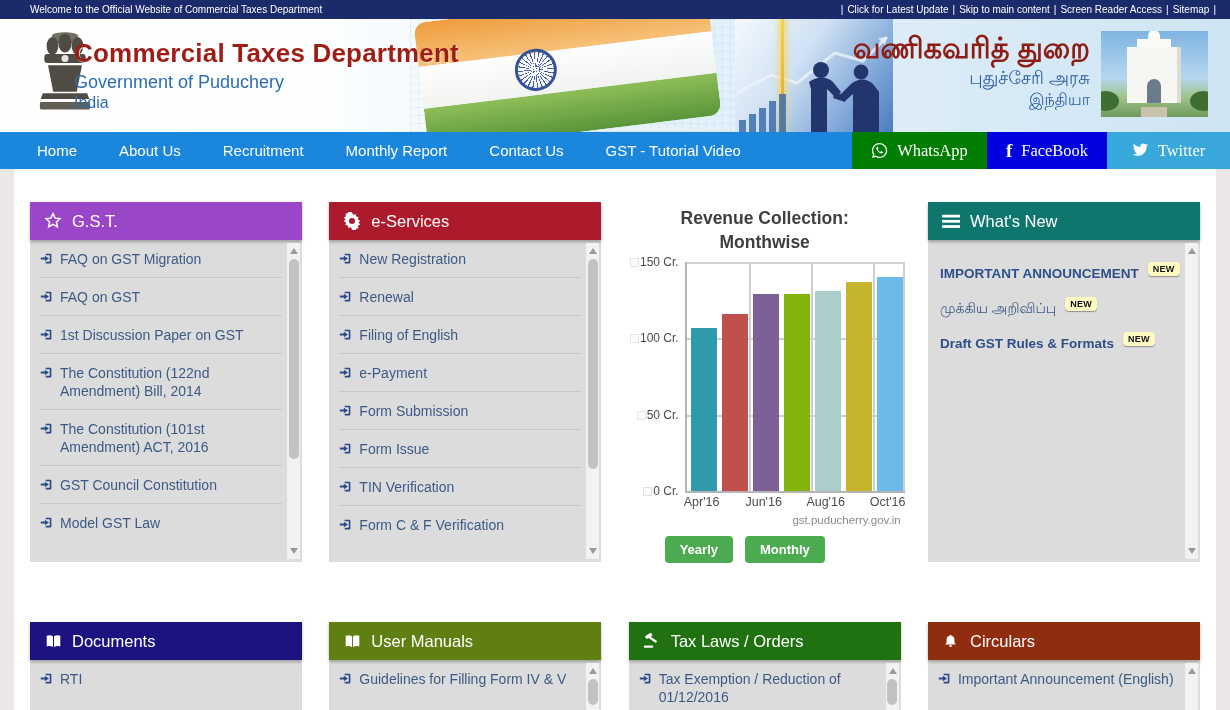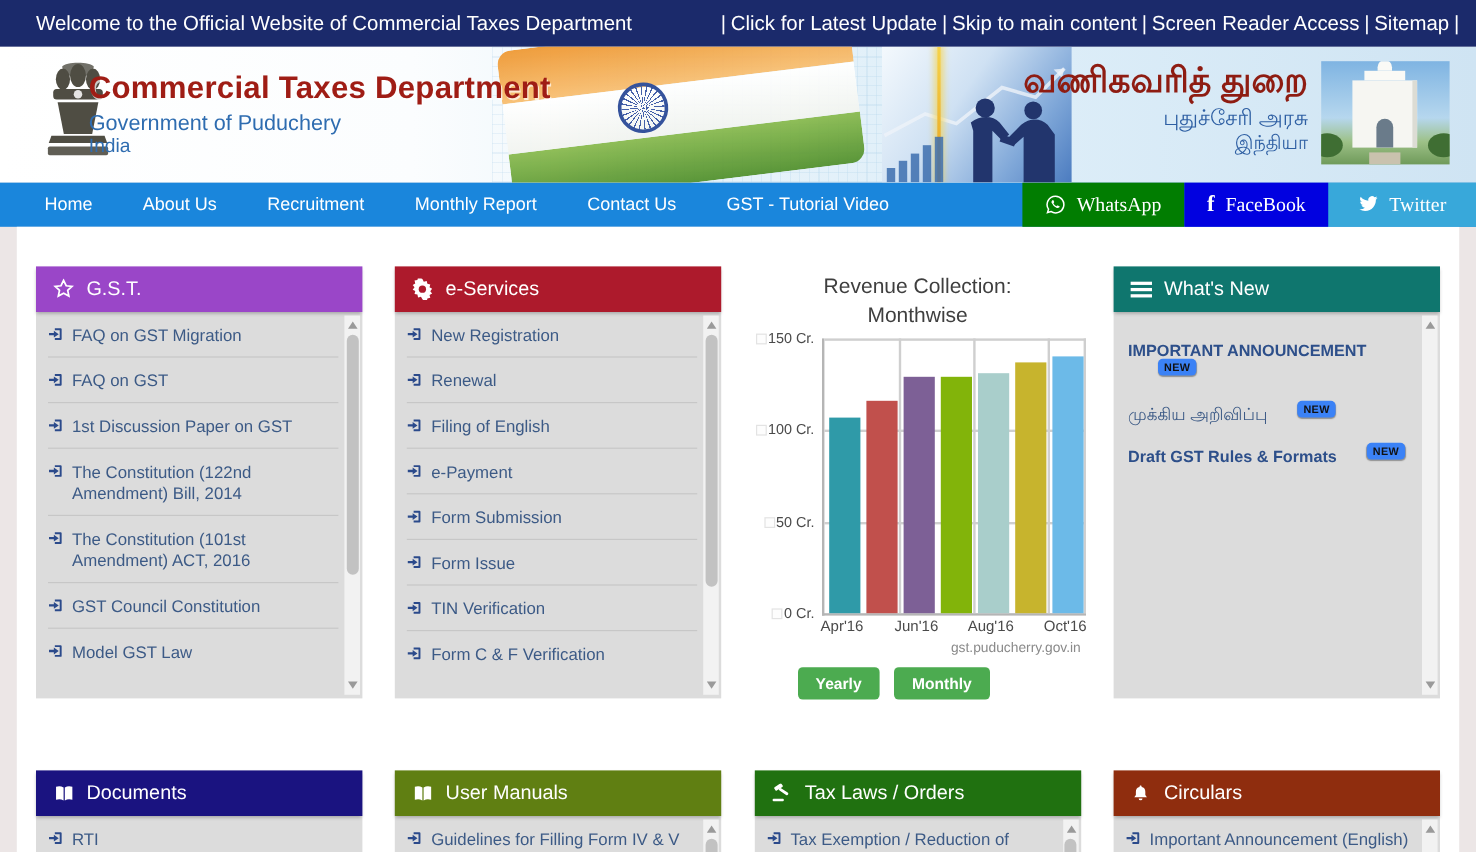--- a/index.html
+++ b/index.html
@@ -2,22 +2,22 @@
 <html><head>
 <meta charset="utf-8">
 <style>
   html,body{margin:0;padding:0;}
   body{
     width:1230px;height:710px;overflow:hidden;background:#ece6e6;
     font-family:"Liberation Sans","DejaVu Sans",sans-serif;
     -webkit-font-smoothing:antialiased;
   }
   
-  .topbar{height:39px;background:#1b2a6b;color:#fff;display:flex;align-items:center;
-    justify-content:space-between;font-size:17px;padding:0 10px 0 30px;box-sizing:border-box;}
+  .topbar{height:19px;background:#1b2a6b;color:#fff;display:flex;align-items:center;
+    justify-content:space-between;font-size:10px;padding:0 10px 0 30px;box-sizing:border-box;}
   .topbar-links{display:flex;align-items:center;}
   .topbar-links .sep{margin:0 4px;}
   .topbar-links a{color:#fff;text-decoration:none;cursor:pointer;}
   
   .header{position:relative;height:113px;overflow:hidden;
     background:linear-gradient(to right,#ffffff 0%,#fbfdfe 28%,#e7f3fa 48%,#dcedf8 72%,#cfe4f3 100%);}
   .grid-overlay{position:absolute;left:410px;top:0;width:330px;height:113px;opacity:.55;
     background-image:
       repeating-linear-gradient(to right,rgba(130,185,225,.25) 0 1px,transparent 1px 8px),
       repeating-linear-gradient(to bottom,rgba(130,185,225,.25) 0 1px,transparent 1px 8px);}
@@ -80,33 +80,33 @@
   .list-item{display:flex;align-items:flex-start;margin:0 20px 0 10px;padding:10px 0 9px;
     border-bottom:1px solid #c7c7c7;cursor:pointer;}
   .list-item:last-child{border-bottom:none;}
   .list-item .arrow-ic{flex:0 0 20px;margin-top:2px;}
   .list-item .il{font-size:14px;color:#3c5a86;line-height:18px;}
   
   .wn-list{padding-top:16px;}
   .wn-item{padding:8px 12px 9px;cursor:pointer;}
   .wn-item .il{font-size:13.5px;font-weight:bold;color:#2d4f8a;line-height:17px;}
   .wn-item.tamil .il{font-weight:normal;font-size:14px;color:#3c5a86;}
-  .new-badge{display:inline-block;background:#3b82f6;color:#111;font-size:9px;font-weight:bold;
-    padding:2px 5px;border-radius:4px;margin-left:25px;position:relative;top:-6px;
+  .new-badge{display:inline-block;background:#fef9c3;color:#111;font-size:9px;font-weight:bold;
+    padding:2px 5px;border-radius:4px;margin-left:9px;position:relative;top:-6px;
     box-shadow:0 1px 1px rgba(0,0,0,.35);letter-spacing:.3px;}
   
   .sbar{position:absolute;right:2px;top:3px;bottom:3px;width:13px;background:#f2f2f2;z-index:3;}
   .sbar .up,.sbar .dn{position:absolute;left:3px;width:0;height:0;border-left:4px solid transparent;
     border-right:4px solid transparent;}
   .sbar .up{top:5px;border-bottom:6px solid #9a9a9a;}
   .sbar .dn{bottom:5px;border-top:6px solid #9a9a9a;}
   .sbar .thumb{position:absolute;left:1.5px;width:10px;background:#c2c2c2;border-radius:5px;cursor:grab;}
   
   .chart-col{width:272px;position:relative;}
-  .chart-title{text-align:center;font-size:17.5px;font-weight:normal;color:#3f3f3f;line-height:24px;margin-top:4px;}
+  .chart-title{text-align:center;font-size:17.5px;font-weight:bold;color:#3f3f3f;line-height:24px;margin-top:4px;}
   .plot-wrap{position:relative;margin-top:8px;height:229px;}
   .ylab{position:absolute;left:0;width:50px;text-align:right;font-size:12px;color:#4a4a4a;}
   .tickbox{display:inline-block;width:7px;height:7px;border:1px solid #e3e3e3;background:#fdfdfd;
     margin-right:1px;vertical-align:-1px;}
   .plot{position:absolute;left:56px;top:0;width:218px;height:229px;
     border-left:2px solid #b5b5b5;border-bottom:2px solid #b5b5b5;box-sizing:content-box;}
   .hgrid{position:absolute;left:0;width:100%;height:2px;background:#cfcfcf;}
   .vgrid{position:absolute;top:0;bottom:0;width:2px;background:#cfcfcf;}
   .bar{position:absolute;bottom:0;width:26px;}
   .xlab{position:absolute;transform:translateX(-50%);font-size:12.5px;color:#4a4a4a;white-space:nowrap;}

